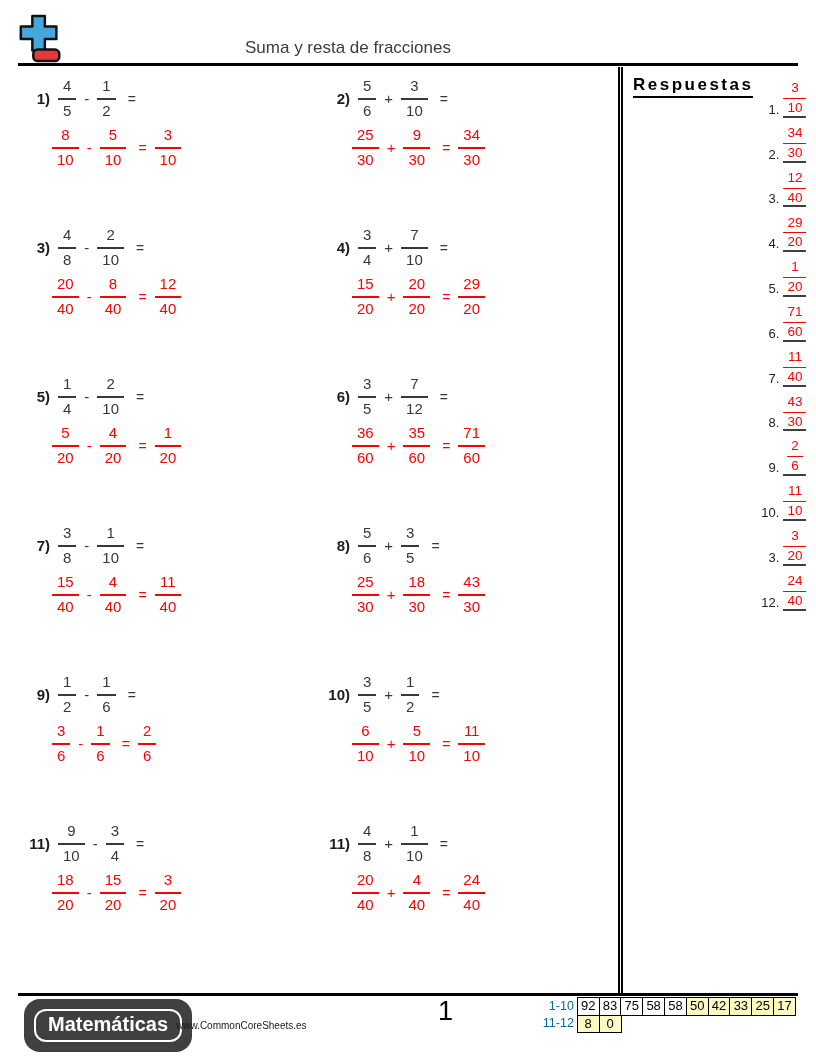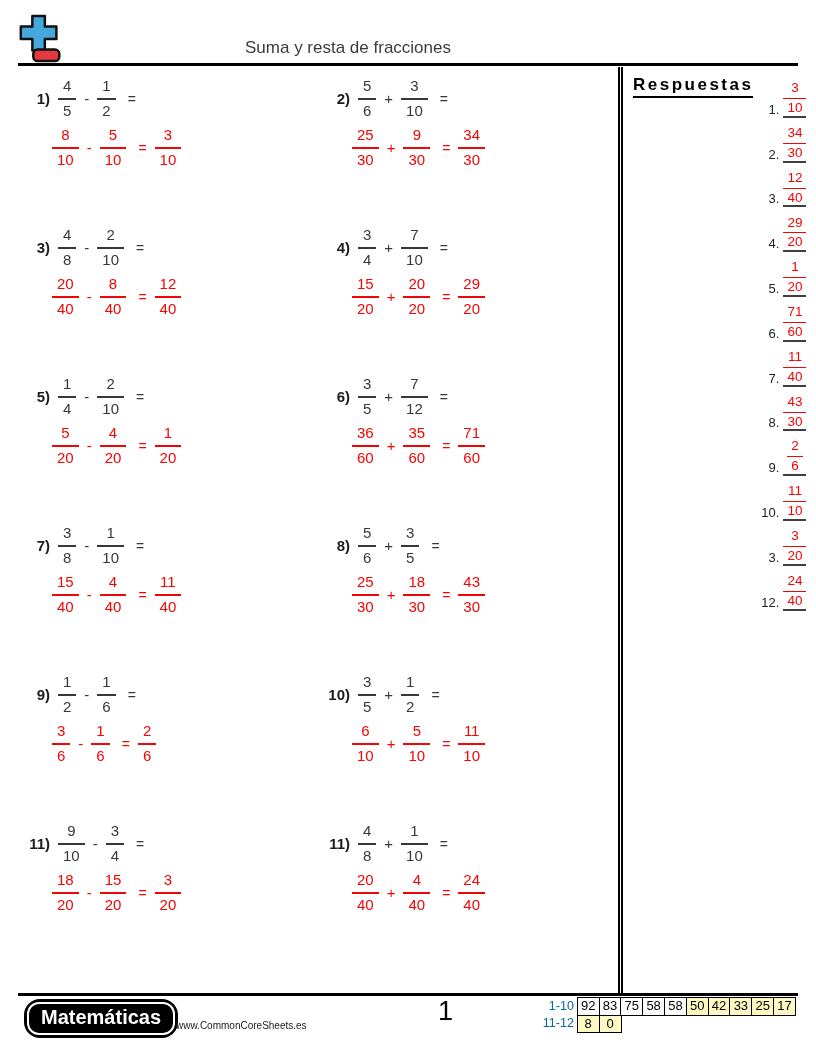--- a/index.html
+++ b/index.html
@@ -37,21 +37,21 @@
   .answers-title span { font-size:17px; font-weight:bold; letter-spacing:2.5px; color:#000; border-bottom:2.5px solid #000; padding-bottom:2px; }
   .answer-item { display:flex; align-items:flex-end; height:44.8px; }
   .answer-num { width:26px; text-align:right; font-size:13px; color:#222; margin-right:4px; padding-bottom:1px; flex:0 0 auto; }
   .answer-line { flex:1; border-bottom:2px solid #3f3f3f; display:flex; justify-content:center; align-items:flex-end; }
   .afrac { color:#f20505; font-size:13.5px; }
   .afrac .fnum { padding:0 4px 2px; border-bottom-width:1.8px; }
   .afrac .fden { padding:2px 4px 0; }
 
   
   .footer { position:absolute; left:18px; right:18px; bottom:0; height:63px; border-top:3px solid #000; }
-  .brand { position:absolute; left:6px; top:3px; background:#000000; border-radius:16px; padding:3px; }
+  .brand { position:absolute; left:6px; top:3px; background:#404040; border-radius:16px; padding:10px; }
   .brand-inner { display:block; border:2.5px solid #fff; border-radius:12px; padding:2px 12px 4px; color:#fff; font-weight:bold; font-size:20px; }
   .site-url { position:absolute; left:158px; top:24px; font-size:10px; color:#1a1a1a; }
   .page-num { position:absolute; left:420px; top:0; font-size:27px; color:#000; }
   .scores { position:absolute; right:2px; top:1px; }
   .score-row { display:flex; height:18.5px; }
   .score-row + .score-row { margin-top:-1.2px;align-items:flex-end; }
   .score-label { width:42px; text-align:right; padding-right:4px; font-size:12.5px; line-height:18.5px; color:#0369a1; flex:0 0 auto; }
   .score-cell { width:23px; border:1.2px solid #000; margin-left:-1.2px; text-align:center; font-size:13px; line-height:16px; background:#fff; color:#000; flex:0 0 auto; }
   .score-cell.hl { background:#fef9c3; }
 </style>

